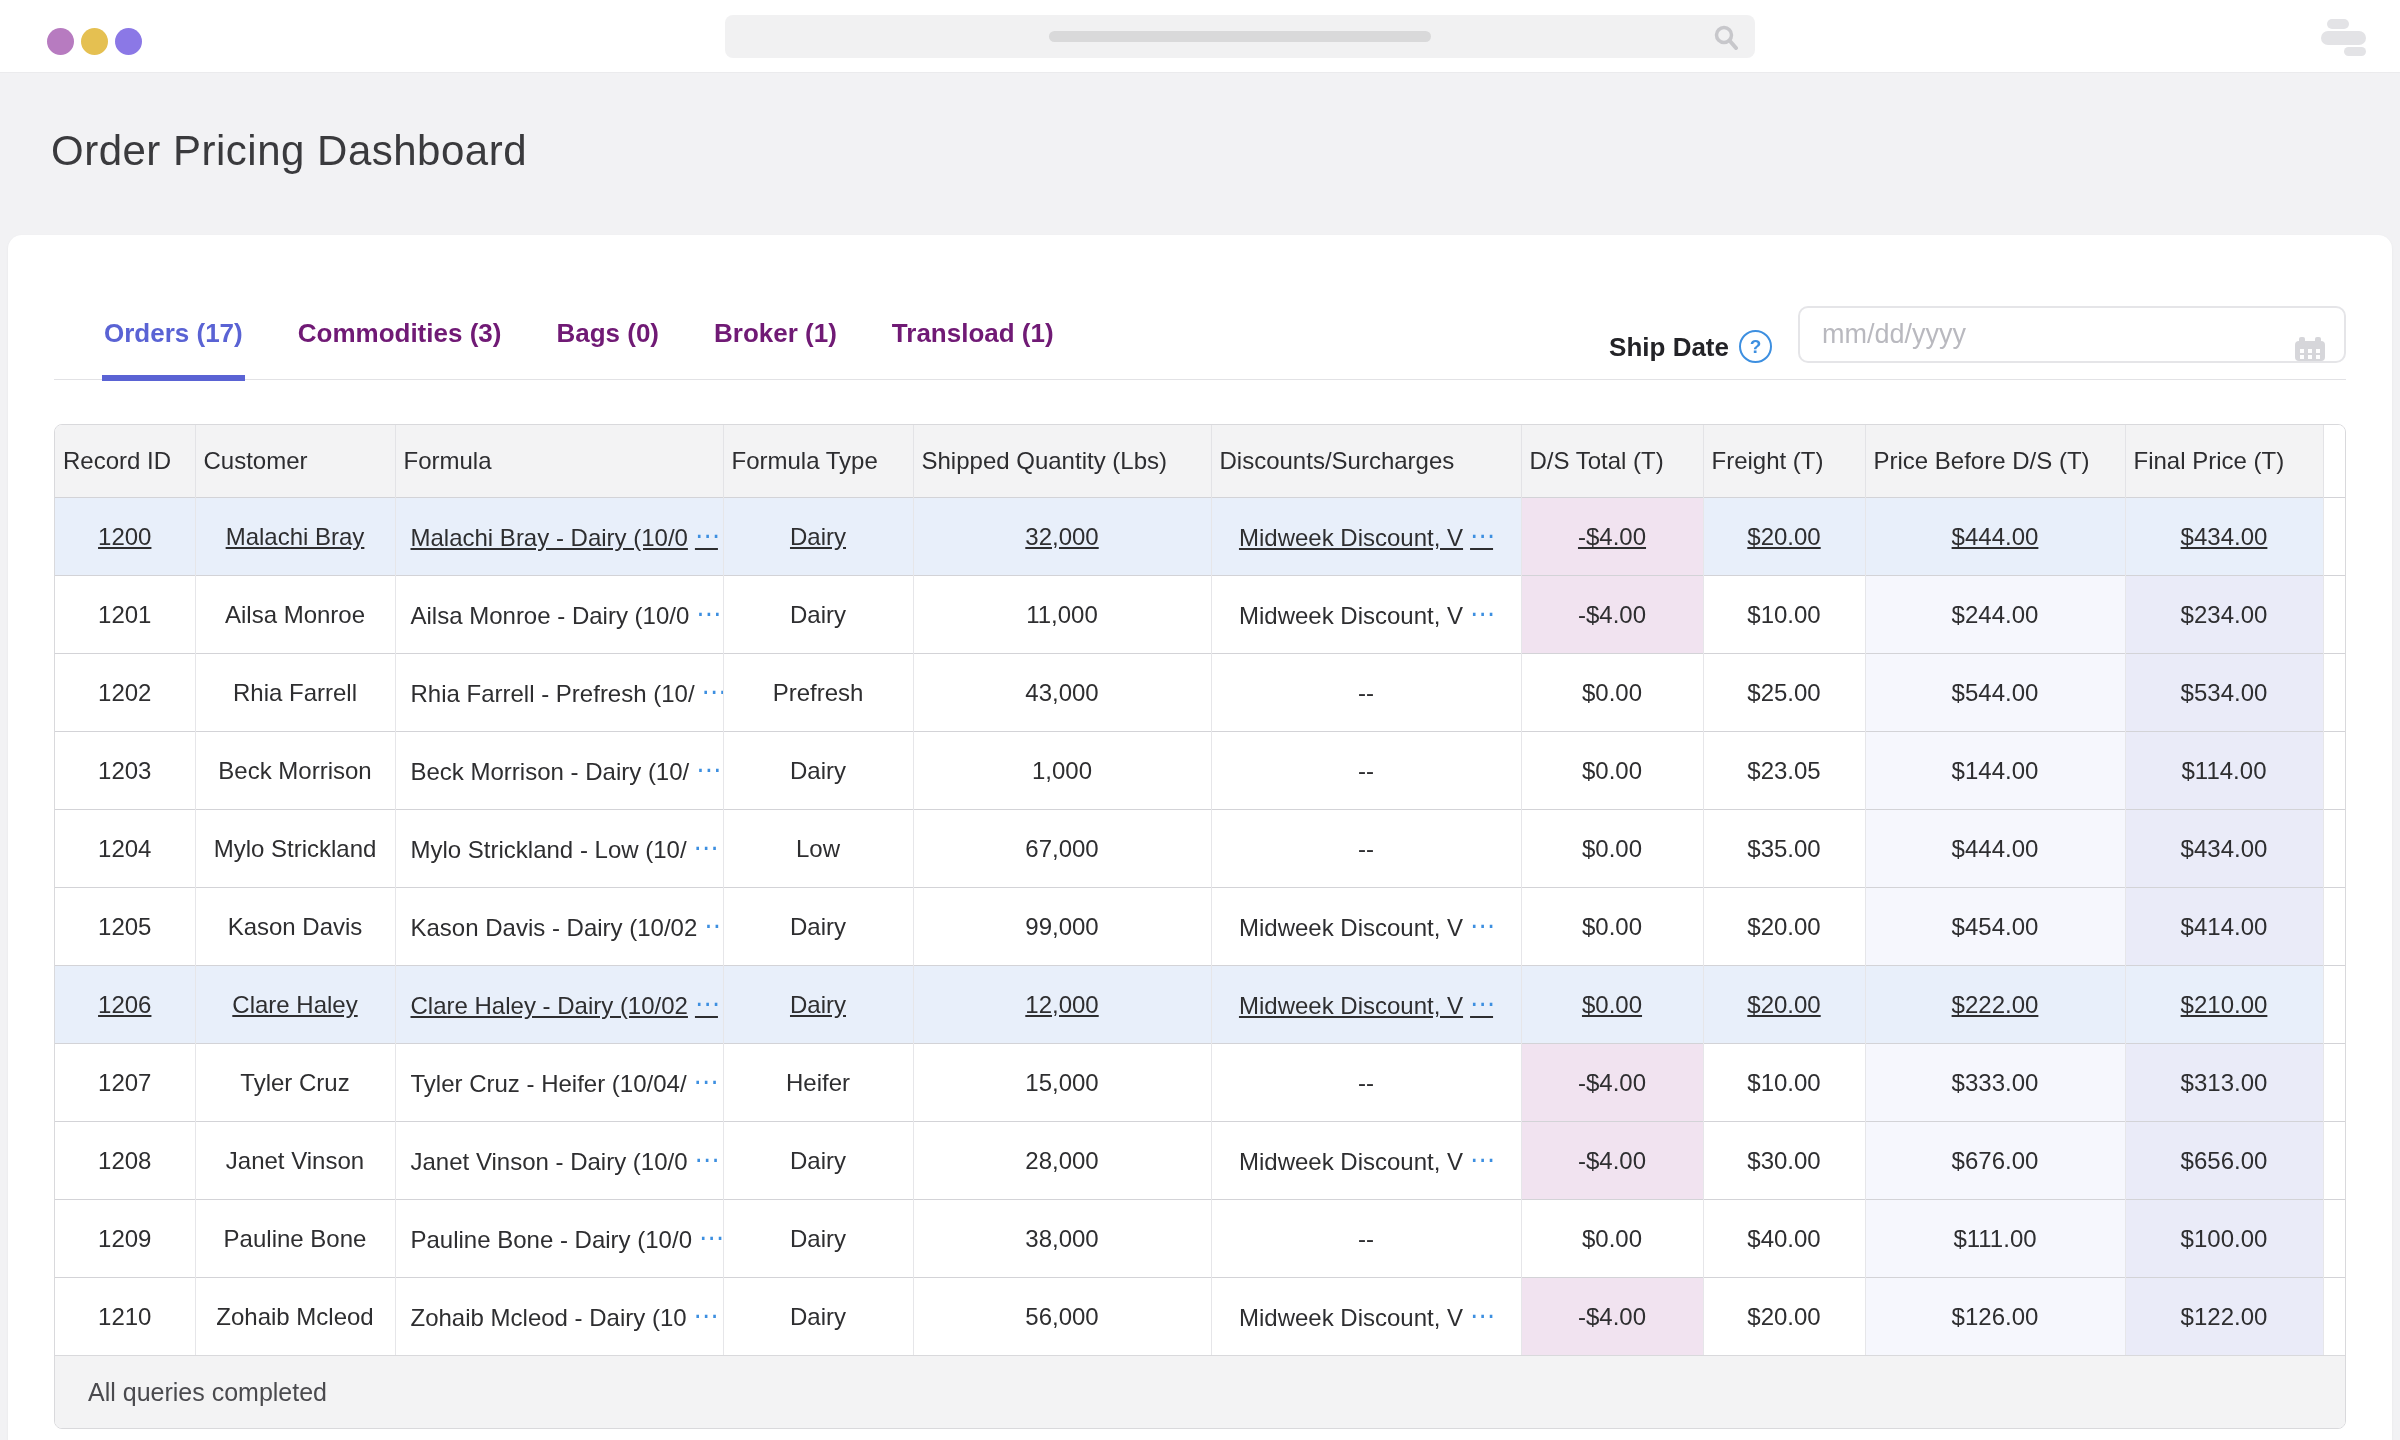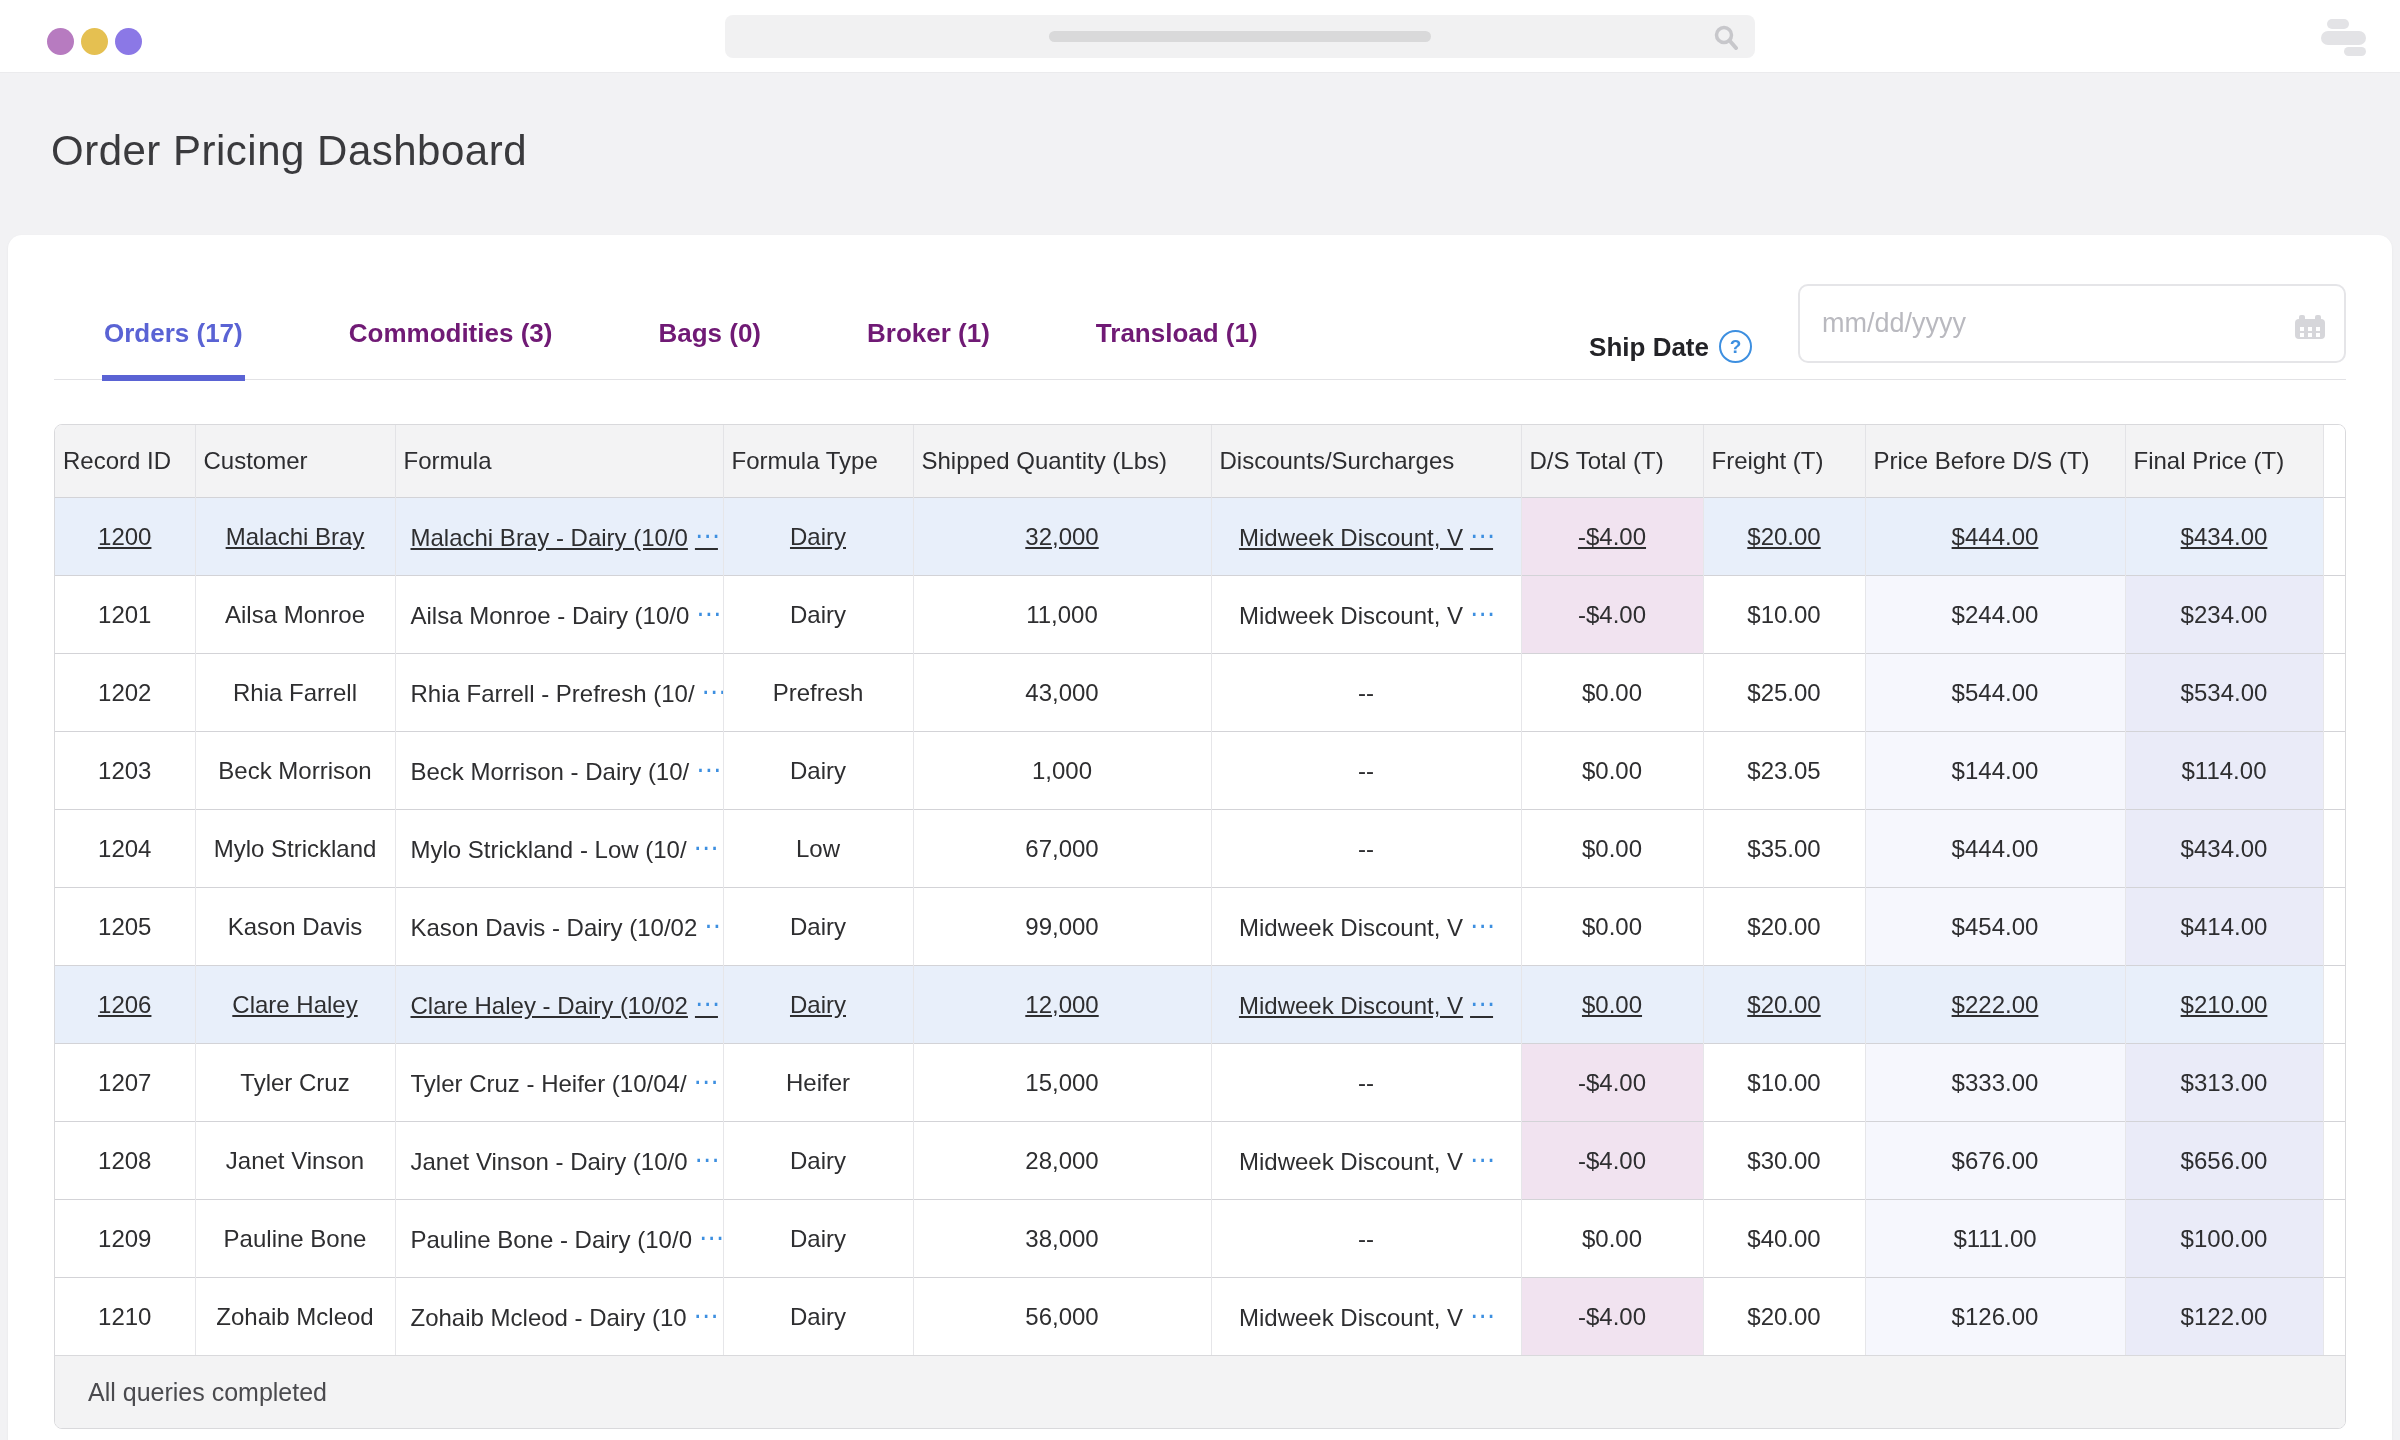--- a/index.html
+++ b/index.html
@@ -21,32 +21,32 @@
   .b3{left:23px;top:28px;width:22px;height:9px;}
 
   
   .page-title{margin:54px 0 0 51px;font-size:42px;font-weight:500;color:#3a3a3d;letter-spacing:.5px;}
   .card{margin:60px 8px 0 8px;background:#fff;border-radius:14px;
     box-shadow:0 1px 3px rgba(0,0,0,.05);padding:0 46px 24px 46px;}
 
   
   .card-head{display:flex;justify-content:space-between;align-items:flex-end;
     height:144px;border-bottom:1px solid #e2e2e5;}
-  .tabs{display:flex;gap:102px;padding-left:48px;}
+  .tabs{display:flex;gap:51px;padding-left:48px;}
   .tab{position:relative;font-size:26px;font-weight:600;color:#701a75;padding:0 2px 30px 2px;cursor:pointer;}
   .tab.active{color:#5a63d4;}
   .tab.active::after{content:"";position:absolute;left:0;right:0;bottom:-2px;height:6px;background:#5a63d4;}
   .shipdate{display:flex;align-items:flex-end;margin-bottom:16px;}
   .shipdate-label{font-size:26px;font-weight:600;color:#232327;}
   .help-ic{width:29px;height:29px;border-radius:50%;border:2.5px solid #3d8fe0;color:#3d8fe0;
     font-size:19px;font-weight:700;display:inline-flex;align-items:center;justify-content:center;
     margin:0 26px 0 10px;cursor:pointer;}
   .date-wrap{position:relative;}
-  .date-input{width:548px;height:79px;box-sizing:border-box;border:2px solid #e5e5e8;border-radius:10px;
-    font-size:27px;color:#3a3a3d;padding:0 70px 0 22px;outline:none;font-family:inherit;margin-left:20px;}
+  .date-input{width:548px;height:57px;box-sizing:border-box;border:2px solid #e5e5e8;border-radius:10px;
+    font-size:27px;color:#3a3a3d;padding:0 70px 0 22px;outline:none;font-family:inherit;}
   .date-input::placeholder{color:#b9b9bf;}
   .cal-ic{position:absolute;right:16px;top:17px;}
 
   
   .tbl-wrap{margin-top:44px;border:1px solid #d9d9dc;border-radius:8px;overflow:hidden;}
   table{width:100%;border-collapse:collapse;table-layout:fixed;}
   th{height:72px;background:#f3f3f4;font-size:24px;font-weight:500;color:#2d2d30;
     border-right:1px solid #e3e3e6;text-align:left;padding:0 8px;}
   th.col-gutter,td.col-gutter{background:#fff;border-right:none;padding:0;}
   td{height:77px;font-size:24px;color:#2e2e30;text-align:center;background:#fff;

